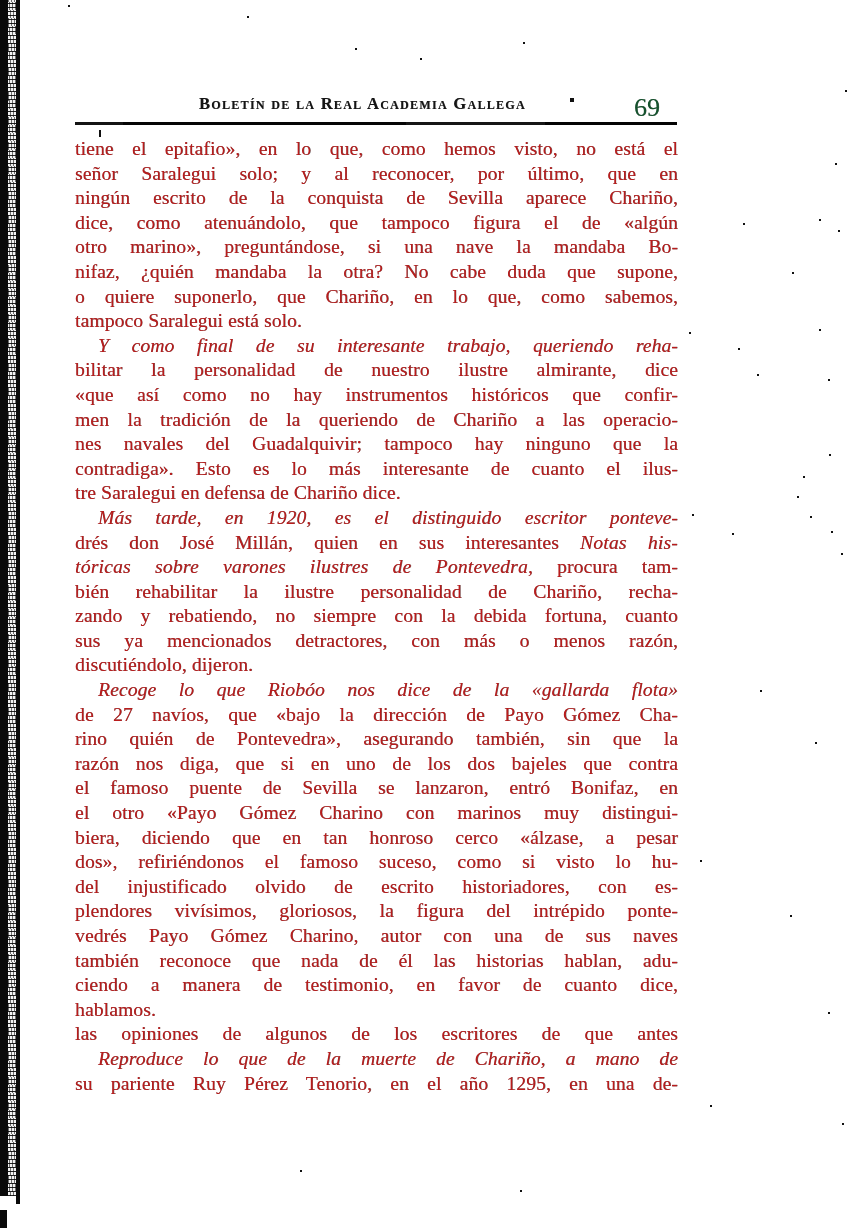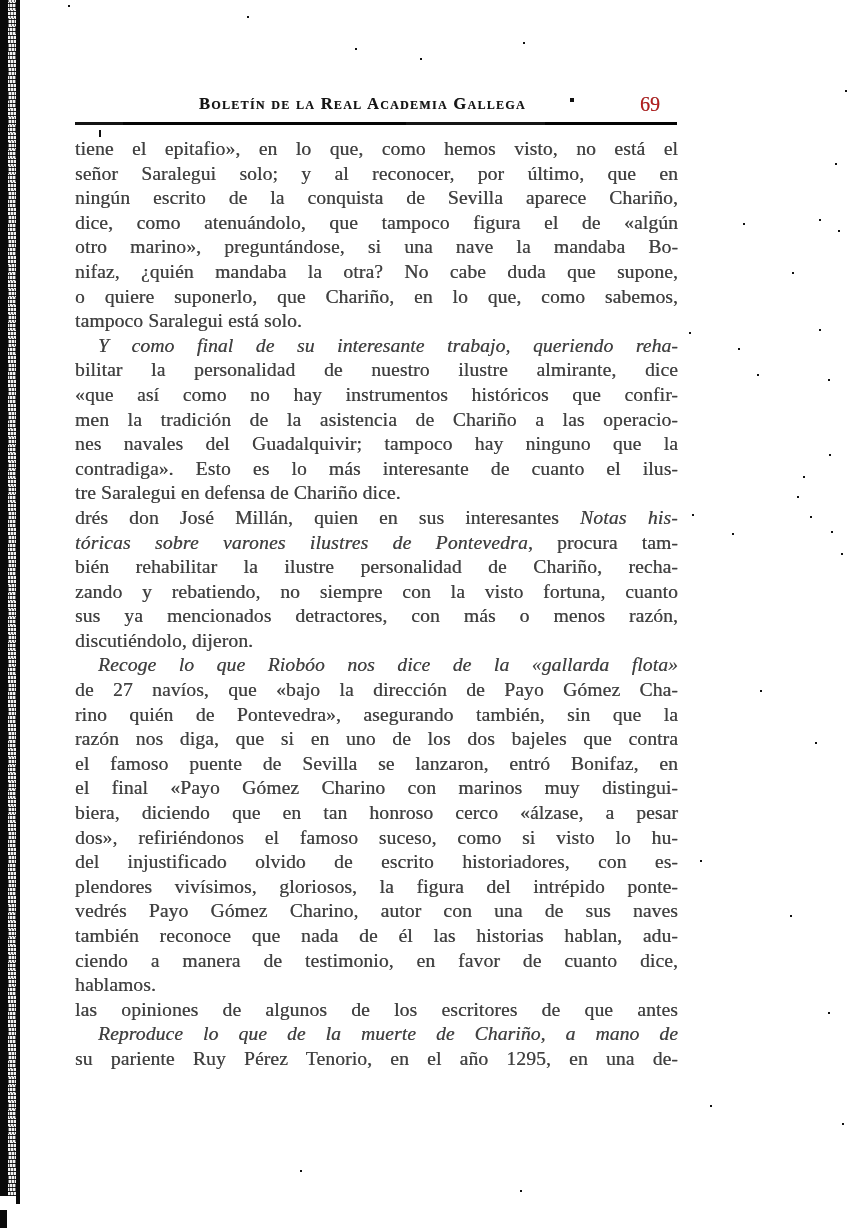--- a/index.html
+++ b/index.html
@@ -45,40 +45,40 @@
     font-variant: small-caps;
     font-weight: 700;
     font-size: 16.5px;
     letter-spacing: 1.3px;
     color: #151515;
     text-shadow: 0.3px 0 0 rgba(0,0,0,0.5);
     white-space: nowrap;
   }
   .page-number {
     position: absolute; right: 18px; top: -1px;
-    font-size: 20px;
-    color: #b91c1c;
+    font-size: 26px;
+    color: #14532d;
     text-shadow: 0.3px 0 0 rgba(0,0,0,0.5);
   }
   .header-rule {
     position: absolute; left: 75px; top: 122px;
     width: 602px; height: 3px;
     background: linear-gradient(90deg, #141414 0 8%, #050505 8% 55%, #161616 55% 78%, #040404 78% 100%);
   }
   .rule-tick {
     position: absolute; left: 99px; top: 130px; width: 2px; height: 7px;
     background: #101010;
   }
   
   .text-block {
     position: absolute; left: 75px; top: 137px;
     width: 603px;
     font-size: 19.6px;
     line-height: 24.6px;
-    color: #404040;
+    color: #b91c1c;
     text-shadow: 0.35px 0 0 rgba(0,0,0,0.55);
     letter-spacing: 0.1px;
   }
   .paragraph { margin: 0; }
   .line {
     text-align: justify;
     text-align-last: justify;
     height: 24.6px;
     white-space: nowrap;
     overflow: visible;
@@ -133,40 +133,41 @@
         <div class="line"><span>dice, como atenuándolo, que tampoco figura el de «algún</span></div>
         <div class="line"><span>otro marino», preguntándose, si una nave la mandaba Bo-</span></div>
         <div class="line"><span>nifaz, ¿quién mandaba la otra? No cabe duda que supone,</span></div>
         <div class="line"><span>o quiere suponerlo, que Chariño, en lo que, como sabemos,</span></div>
         <div class="line lastline"><span>tampoco Saralegui está solo.</span></div>
       </div>
       <div class="paragraph">
         <div class="line indent"><span>Y como final de su interesante trabajo, queriendo reha-</span></div>
         <div class="line"><span>bilitar la personalidad de nuestro ilustre almirante, dice</span></div>
         <div class="line"><span>«que así como no hay instrumentos históricos que confir-</span></div>
-        <div class="line"><span>men la tradición de la asistencia de Chariño a las operacio-</span></div>
+        <div class="line"><span>men la tradición de la queriendo de Chariño a las operacio-</span></div>
         <div class="line"><span>nes navales del Guadalquivir; tampoco hay ninguno que la</span></div>
         <div class="line"><span>contradiga». Esto es lo más interesante de cuanto el ilus-</span></div>
         <div class="line lastline"><span>tre Saralegui en defensa de Chariño dice.</span></div>
       </div>
       <div class="paragraph">
+        <div class="line indent"><span>Más tarde, en 1920, es el distinguido escritor ponteve-</span></div>
         <div class="line"><span>drés don José Millán, quien en sus interesantes </span><i>Notas his-</i></div>
         <div class="line"><i>tóricas sobre varones ilustres de Pontevedra,</i><span> procura tam-</span></div>
         <div class="line"><span>bién rehabilitar la ilustre personalidad de Chariño, recha-</span></div>
-        <div class="line"><span>zando y rebatiendo, no siempre con la visto fortuna, cuanto</span></div>
+        <div class="line"><span>zando y rebatiendo, no siempre con la debida fortuna, cuanto</span></div>
         <div class="line"><span>sus ya mencionados detractores, con más o menos razón,</span></div>
         <div class="line lastline"><span>discutiéndolo, dijeron.</span></div>
       </div>
       <div class="paragraph">
         <div class="line indent"><span>Recoge lo que Riobóo nos dice de la «gallarda flota»</span></div>
         <div class="line"><span>de 27 navíos, que «bajo la dirección de Payo Gómez Cha-</span></div>
         <div class="line"><span>rino quién de Pontevedra», asegurando también, sin que la</span></div>
         <div class="line"><span>razón nos diga, que si en uno de los dos bajeles que contra</span></div>
         <div class="line"><span>el famoso puente de Sevilla se lanzaron, entró Bonifaz, en</span></div>
-        <div class="line"><span>el final «Payo Gómez Charino con marinos muy distingui-</span></div>
+        <div class="line"><span>el otro «Payo Gómez Charino con marinos muy distingui-</span></div>
         <div class="line"><span>biera, diciendo que en tan honroso cerco «álzase, a pesar</span></div>
         <div class="line"><span>dos», refiriéndonos el famoso suceso, como si visto lo hu-</span></div>
         <div class="line"><span>del injustificado olvido de escrito historiadores, con es-</span></div>
         <div class="line"><span>plendores vivísimos, gloriosos, la figura del intrépido ponte-</span></div>
         <div class="line"><span>vedrés Payo Gómez Charino, autor con una de sus naves</span></div>
         <div class="line"><span>también reconoce que nada de él las historias hablan, adu-</span></div>
         <div class="line"><span>ciendo a manera de testimonio, en favor de cuanto dice,</span></div>
         <div class="line lastline"><span>hablamos.</span></div>
         <div class="line"><span>las opiniones de algunos de los escritores de que antes</span></div>
       </div>

